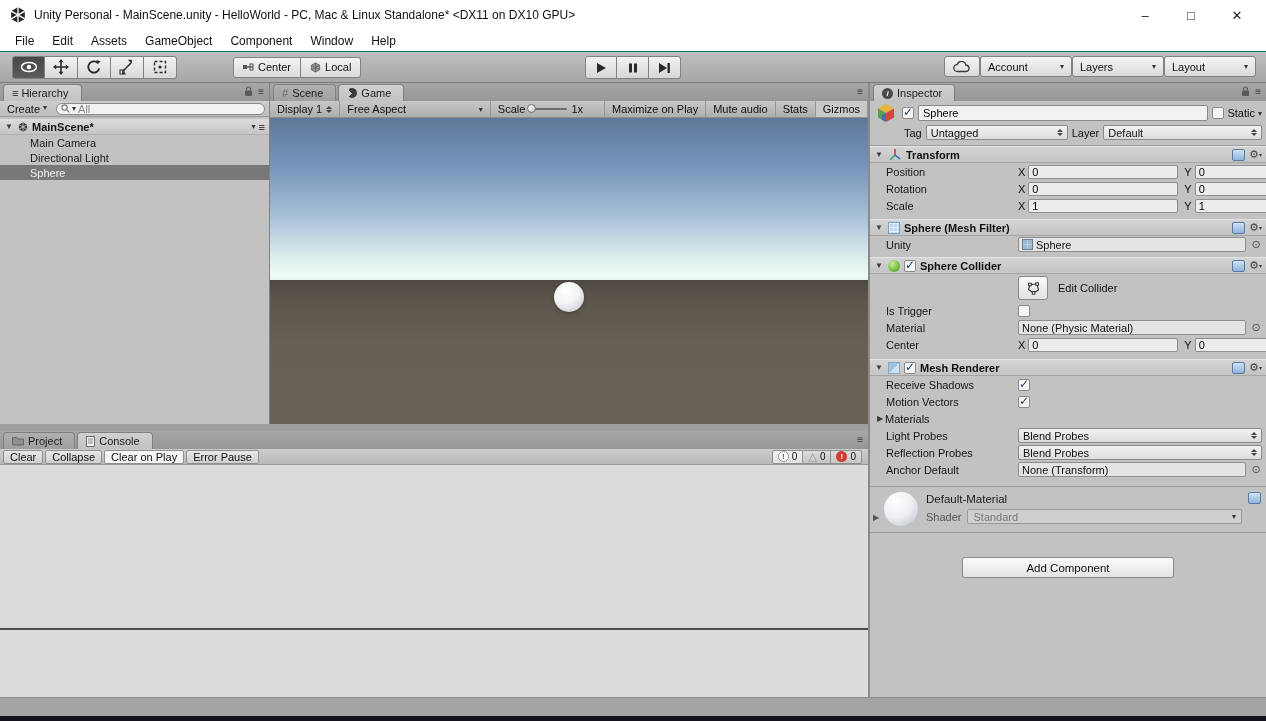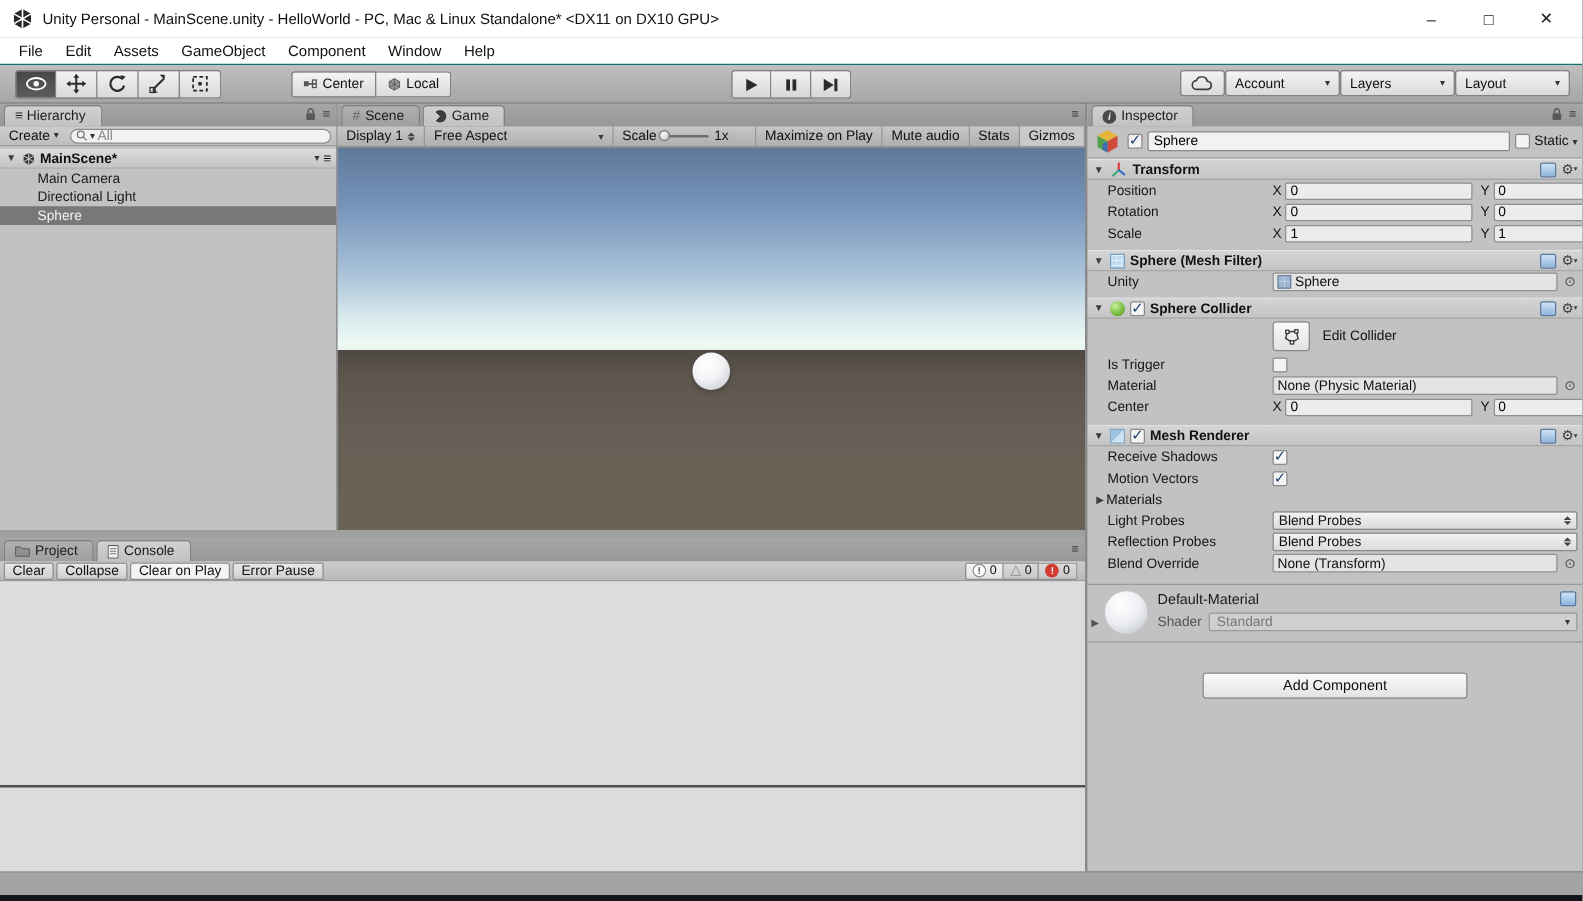--- a/index.html
+++ b/index.html
@@ -126,21 +126,21 @@
   .icon-ball { width:12px; height:12px; border-radius:50%; background:radial-gradient(circle at 35% 30%,#c9f09a,#7bc043 55%,#4f8f25); }
   .icon-renderer { width:12px; height:12px; background:#cfe4f2; border:1px solid #88a7c0; background-image:linear-gradient(135deg,#9cc4e0 50%,#0000 50%); }
   .edit-collider-btn { width:30px; height:24px; background:linear-gradient(#fafafa,#e2e2e2); border:1px solid #8a8a8a; border-radius:3px; display:flex; align-items:center; justify-content:center; }
   .mat-block { border-top:1px solid #9a9a9a; border-bottom:1px solid #9a9a9a; background:#c2c2c2; padding:5px 4px 6px 4px; margin-top:4px; position:relative; }
   .mat-row { display:flex; gap:8px; }
   .mat-disc { position:absolute; left:3px; top:26px; color:#555; font-size:8px; }
   .mat-sphere { width:34px; height:34px; border-radius:50%; margin-left:10px; background:radial-gradient(circle at 36% 28%,#ffffff,#eceef2 50%,#c9ccd4 85%,#b8bcc6); }
   .mat-info { flex:1; padding-top:1px; }
   .mat-name { font-size:11.5px; color:#1a1a1a; margin-bottom:4px; }
   .shader-row { display:flex; align-items:center; gap:6px; color:#555; }
-  .shader-pop { flex:1; margin-right:0; height:15px; background:#cfcfcf; border:1px solid #9a9a9a; border-radius:2px; display:flex; align-items:center; padding:0 5px; color:#777; justify-content:space-between; }
+  .shader-pop { flex:1; margin-right:20px; height:15px; background:#cfcfcf; border:1px solid #9a9a9a; border-radius:2px; display:flex; align-items:center; padding:0 5px; color:#777; justify-content:space-between; }
   .mat-book { position:absolute; right:5px; top:5px; }
   .addcomp-wrap { display:flex; justify-content:center; margin-top:24px; }
   .addcomp-btn { width:212px; height:21px; background:linear-gradient(#fbfbfb,#e3e3e3); border:1px solid #8a8a8a; border-radius:3px; font-size:11.5px; display:flex; align-items:center; justify-content:center; }
 
   
   .statusbar { height:19px; background:#a4a4a4; border-top:1px solid #8b8b8b; flex:0 0 auto; }
   .taskbar { height:5px; background:#13131d; flex:0 0 auto; }
 
   .menu-glyph { letter-spacing:-1px; }
   .small-gray { color:#666; }
@@ -444,20 +444,38 @@
               <path d="M12 12v9l-4-2.2v-4.6z" fill="#3f6fb2"></path>
             </svg>
             <span class="cb checked"></span>
             <input class="name-field" readonly="" value="Sphere" style="">
             <span class="static-wrap">
               <span class="cb"></span>
               <span>Static</span>
               <span class="dd-caret">▾</span>
             </span>
           </div>
+          <div class="go-line2">
+            <span>Tag</span>
+            <div class="popup" style="width:142px;">
+              <span class="grow">Untagged</span>
+              <span class="ud">
+                  <i class="up"></i>
+                  <i class="dn"></i>
+                </span>
+            </div>
+            <span>Layer</span>
+            <div class="popup" style="flex:1;">
+              <span class="grow">Default</span>
+              <span class="ud">
+                  <i class="up"></i>
+                  <i class="dn"></i>
+                </span>
+            </div>
+          </div>
         </div>
 
         <div style="padding-bottom:5px;">
           <div class="comp-header">
             <span class="tri">▼</span>
             <svg class="icon-axes" viewBox="0 0 14 14">
                 <path d="M7 7L7 1" stroke="#d33" stroke-width="1.6"></path>
                 <path d="M7 7L2 12" stroke="#3a7" stroke-width="1.6"></path>
                 <path d="M7 7l5 4" stroke="#36c" stroke-width="1.6"></path>
               </svg>
@@ -642,21 +660,21 @@
               <div class="popup" style="flex:1;">
                 <span class="grow">Blend Probes</span>
                 <span class="ud">
                     <i class="up"></i>
                     <i class="dn"></i>
                   </span>
               </div>
             </div>
           </div>
           <div class="irow">
-            <span class="ilabel">Blend Override</span>
+            <span class="ilabel">Anchor Default</span>
             <div class="ifields">
               <div class="obj-field">
                 <span>None (Transform)</span>
               </div>
               <span class="picker">⊙</span>
             </div>
           </div>
         </div>
 
         <div class="mat-block">

